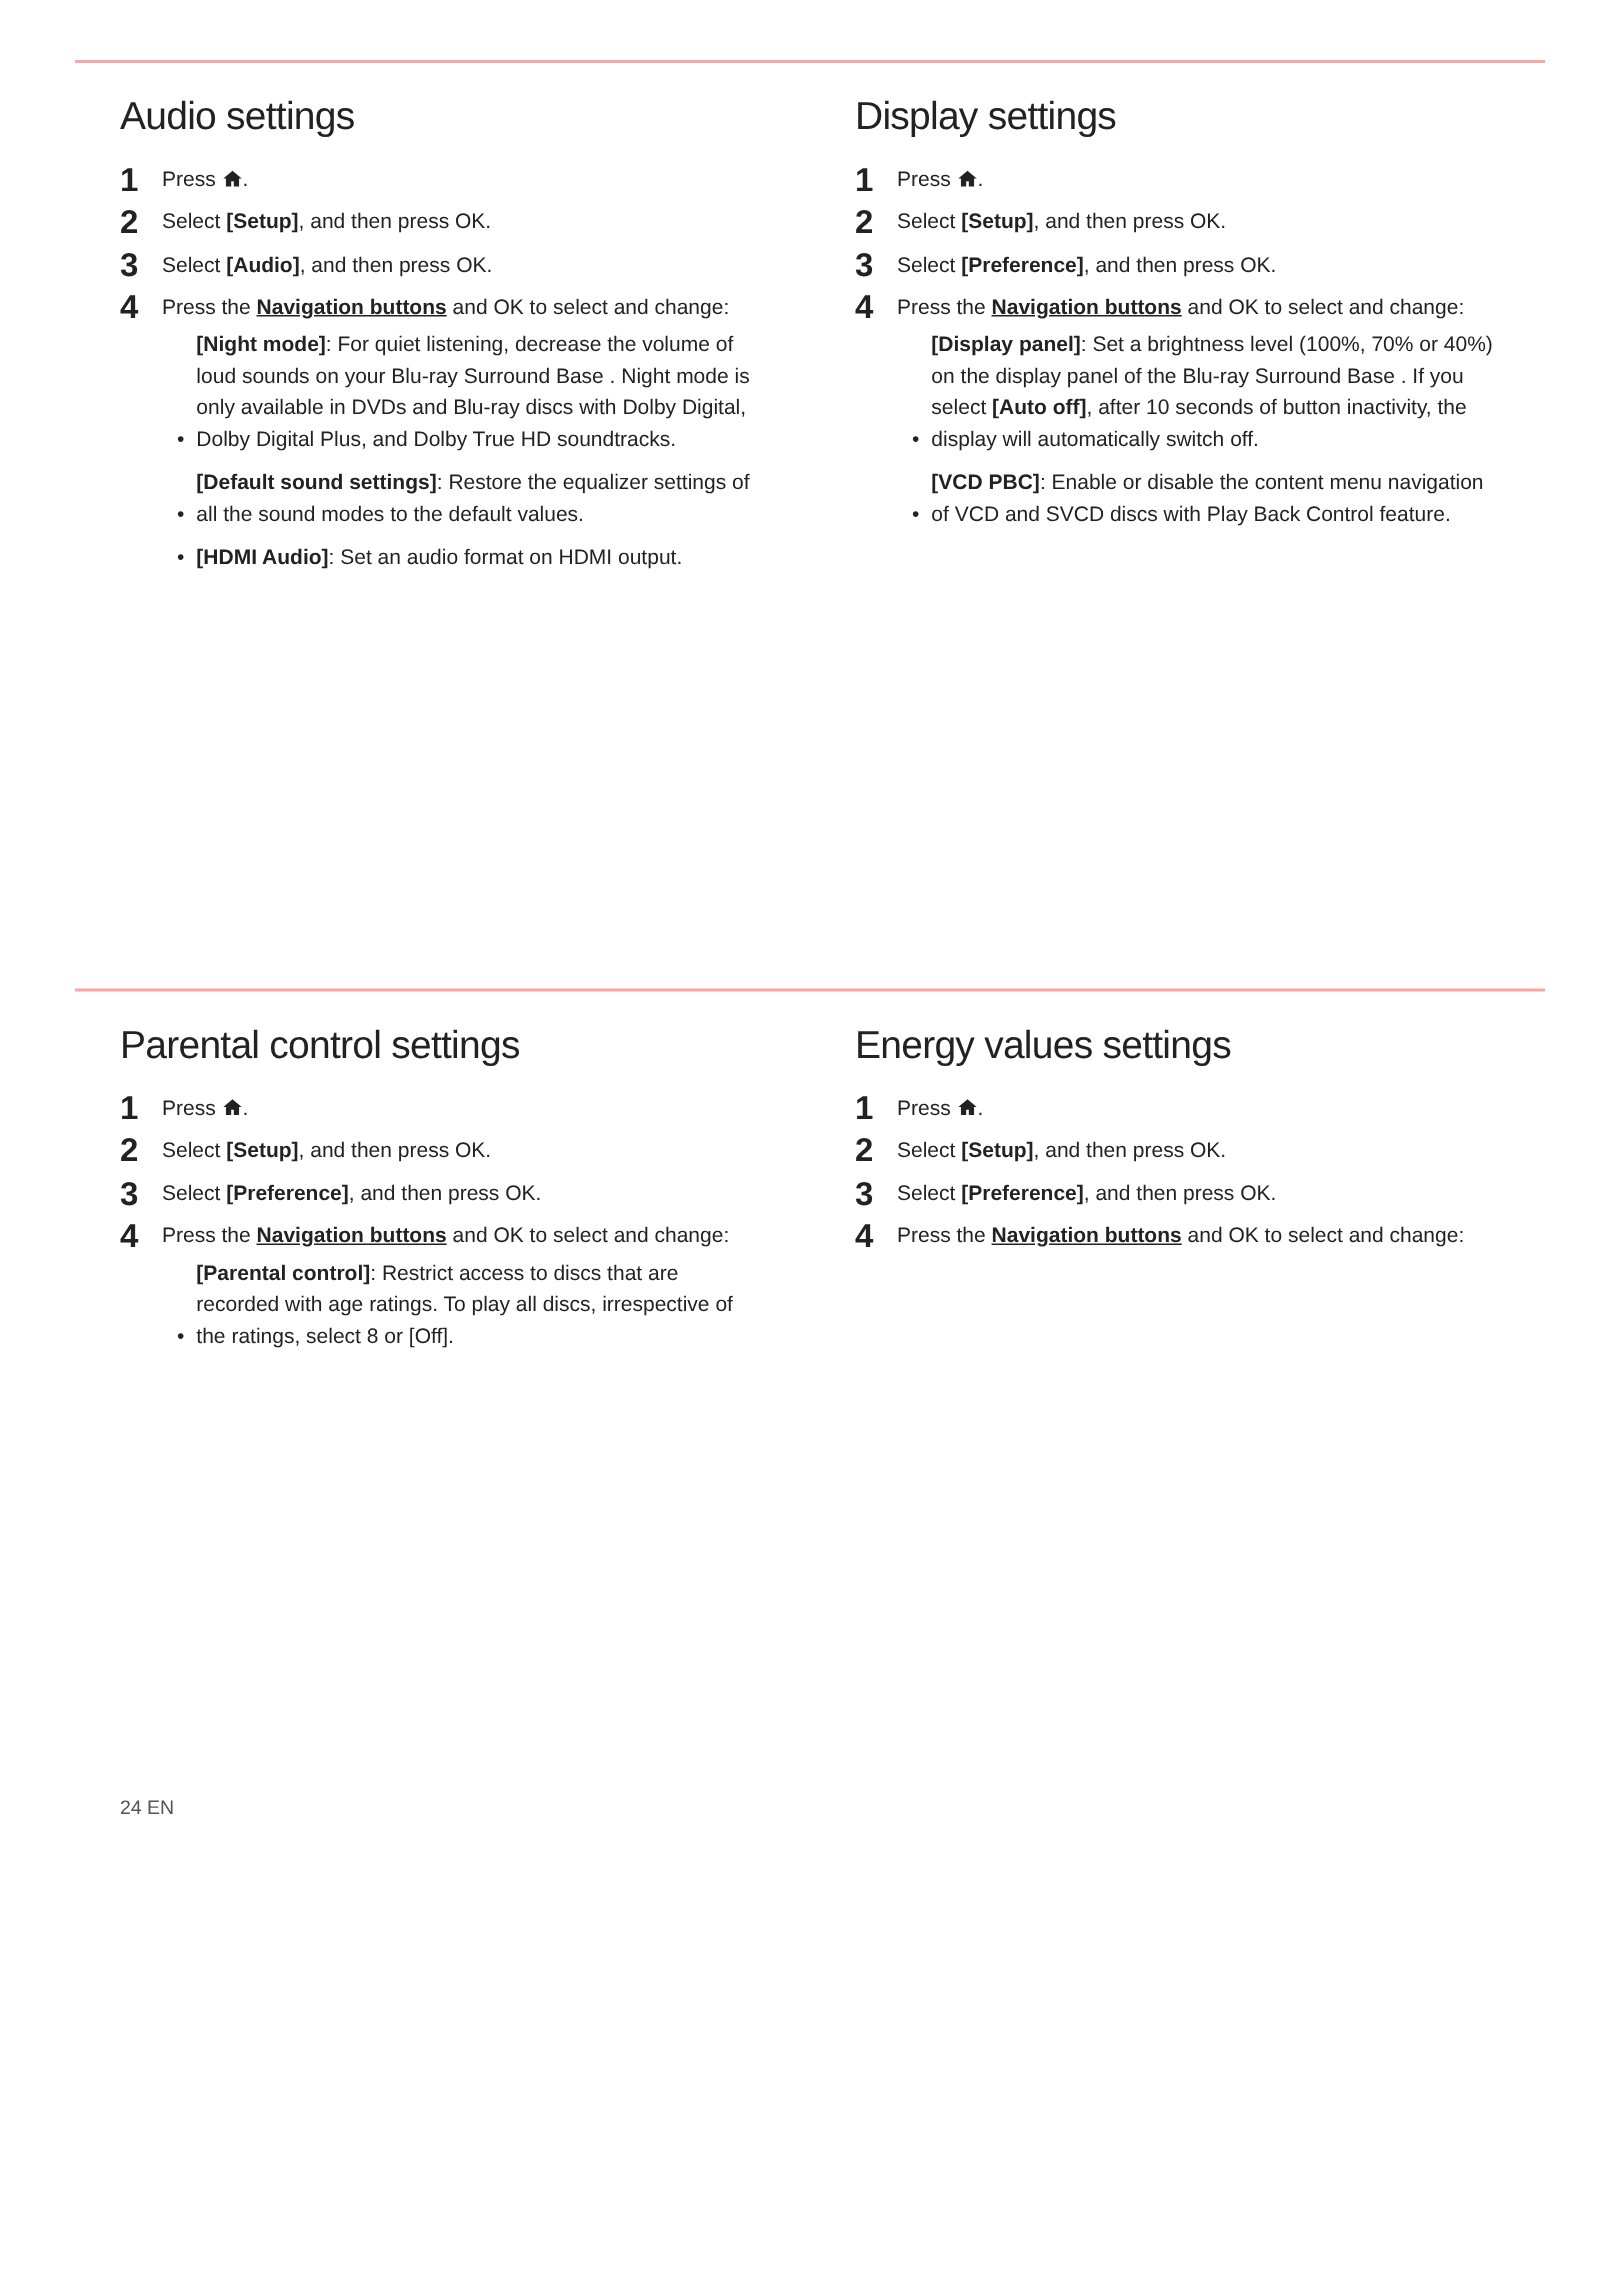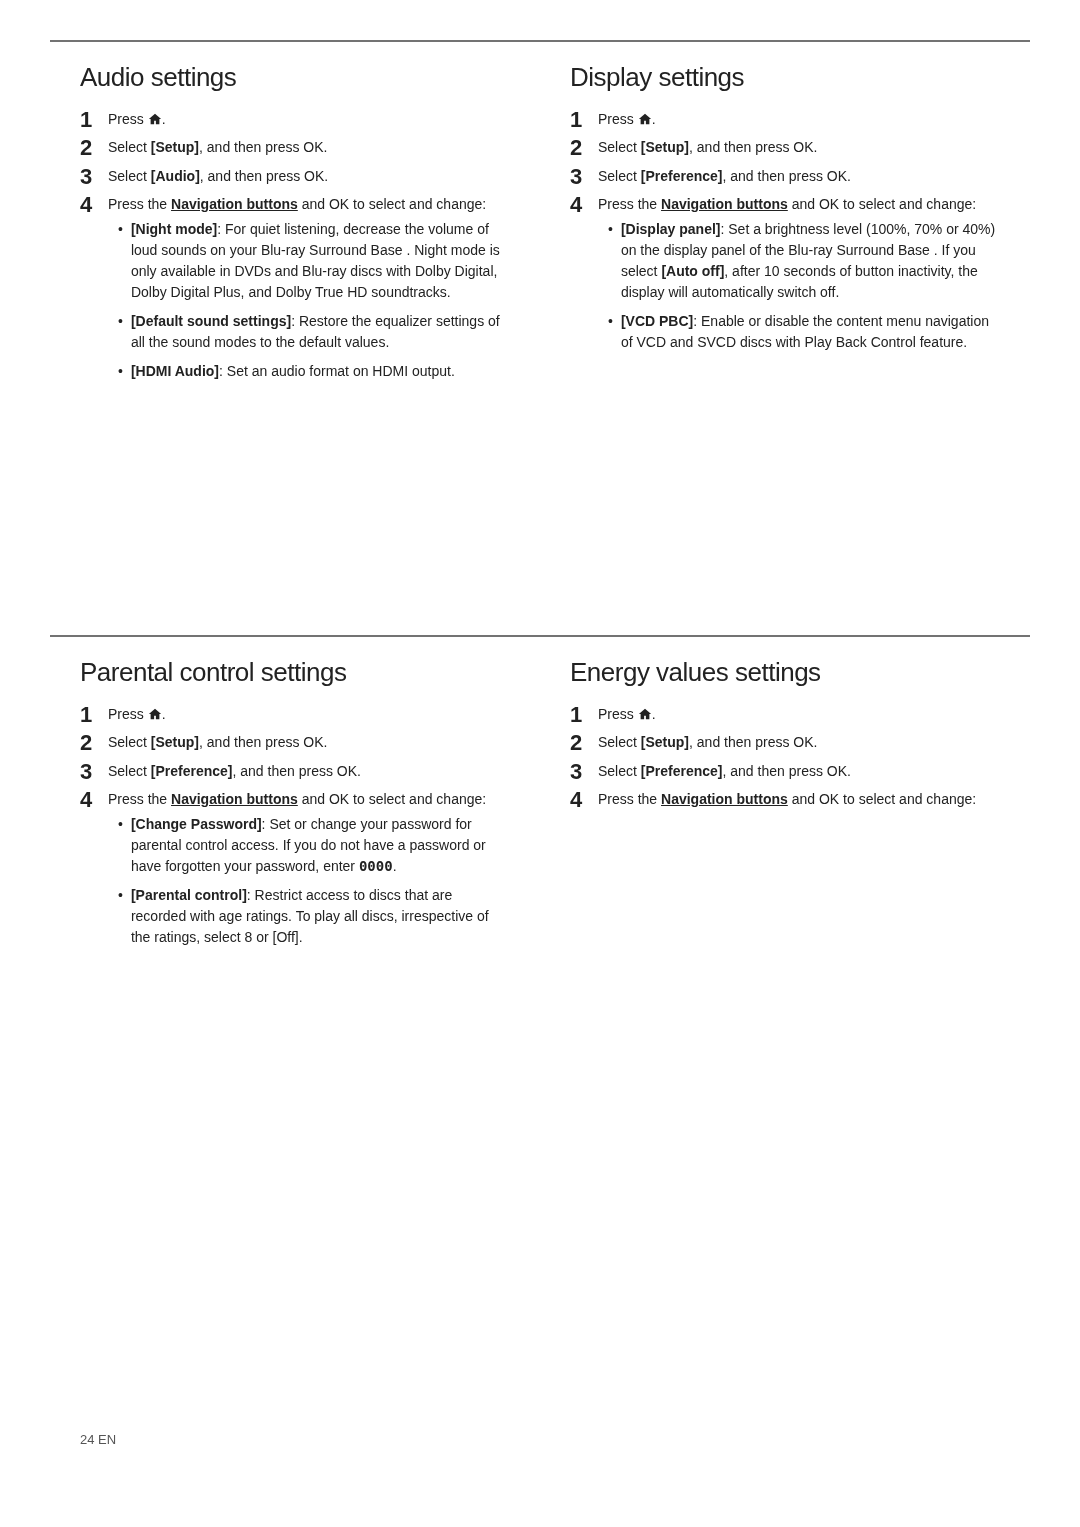--- a/index.html
+++ b/index.html
@@ -15,21 +15,21 @@
       width: 1080px;
       min-height: 1527px;
       padding: 40px 50px 60px 50px;
       display: grid;
       grid-template-columns: 1fr 1fr;
       grid-template-rows: auto auto auto;
       gap: 0;
     }
     .section {
       padding: 20px 30px 30px 30px;
-      border-top: 2px solid #737373;
+      border-top: 2px solid #fca5a5;
     }
     .section-title {
       font-size: 26px;
       font-weight: normal;
       margin-bottom: 16px;
       letter-spacing: -0.5px;
     }
     .steps {
       list-style: none;
       padding: 0;
@@ -51,21 +51,21 @@
       font-size: 14px;
       line-height: 1.5;
     }
     .bullet-list {
       list-style: none;
       margin-left: 10px;
       margin-top: 4px;
     }
     .bullet-list li {
       display: flex;
-      align-items: flex-start;
+      align-items: flex-end;
       margin-bottom: 8px;
       line-height: 1.5;
       font-size: 14px;
     }
     .bullet-list li::before {
       content: "•";
       margin-right: 8px;
       margin-top: 0;
       flex-shrink: 0;
     }
@@ -75,21 +75,20 @@
       height: 14px;
       vertical-align: middle;
       margin-bottom: 2px;
     }
     .page-footer {
       grid-column: 1 / -1;
       padding: 20px 30px;
       font-size: 13px;
       color: #555;
       display: flex;
-      align-items: flex-end;
     }
     
     .nav-bold {
       font-weight: bold;
       text-decoration: underline;
       text-decoration-style: solid;
     }
     
     .bracket-bold {
       font-weight: bold;
@@ -209,23 +208,20 @@
         <span class="step-content">
           Select <span class="bracket-bold">[Preference]</span>, and then press OK.
         </span>
       </li>
       <li class="step">
         <span class="step-number">4</span>
         <span class="step-content">
           Press the <span class="nav-bold">Navigation buttons</span> and OK to select and change:
           <ul class="bullet-list">
             <li>
-              <span><span class="bracket-bold">[Change Password]</span>: Set or change your password for parental control access. If you do not have a password or have forgotten your password, enter <span class="mono">0000</span>.</span>
-            </li>
-            <li>
               <span><span class="bracket-bold">[Parental control]</span>: Restrict access to discs that are recorded with age ratings. To play all discs, irrespective of the ratings, select 8 or [Off].</span>
             </li>
           </ul>
         </span>
       </li>
     </ol>
   </div>
 
   <div class="section">
     <h2 class="section-title">Energy values settings</h2>

